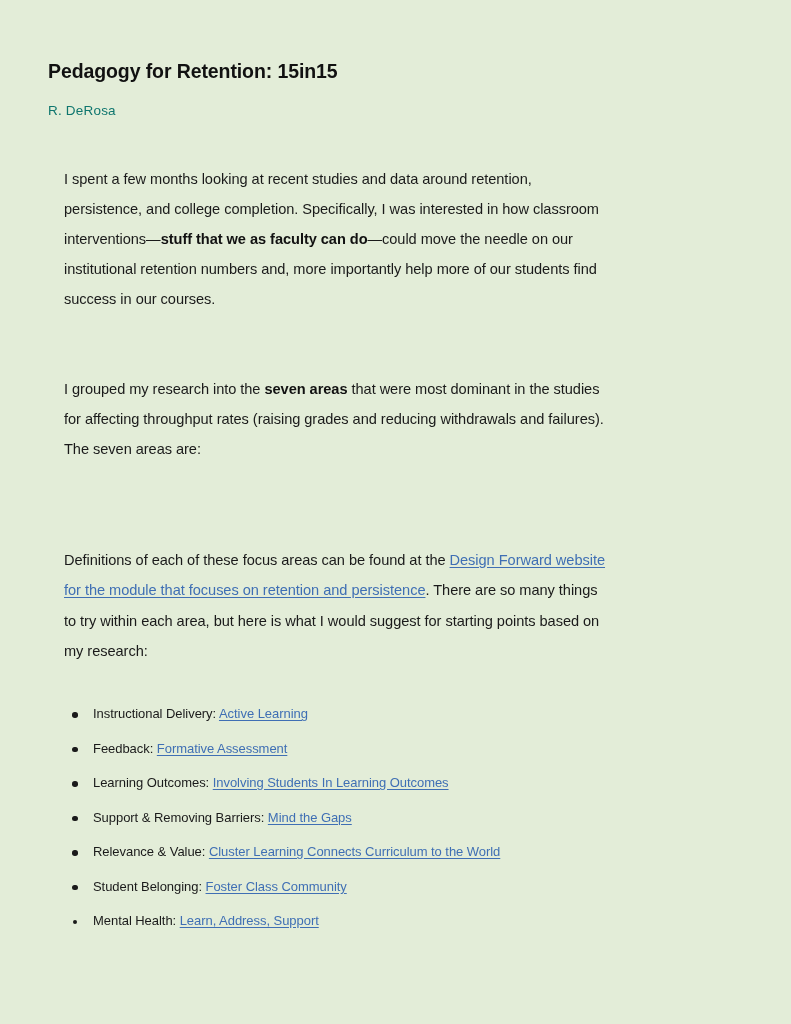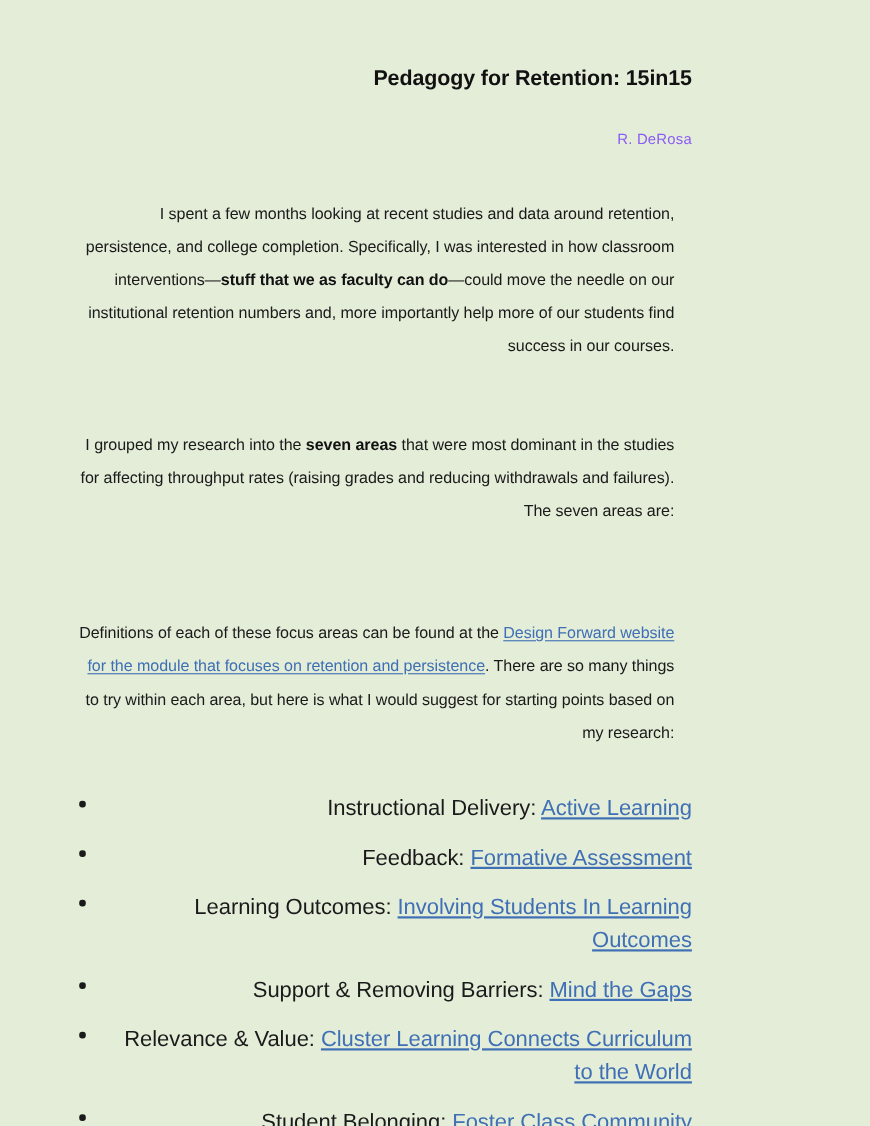--- a/index.html
+++ b/index.html
@@ -14,34 +14,33 @@
     color: #1a1a1a;
     overflow: hidden;
   }
   .page {
     position: relative;
     width: 671px;
     height: 1024px;
     box-sizing: border-box;
     padding: 60px 42px 0 48px;
     background: #e3edd8;
-    text-align: right;
   }
   .doc-title {
     font-size: 19.5px;
     font-weight: bold;
     color: #111111;
     letter-spacing: -0.1px;
     margin: 0 0 0 0;
     line-height: 1.2;
   }
   .byline {
     font-size: 13.5px;
-    color: #8b5cf6;
-    margin-top: 36px;
+    color: #0f766e;
+    margin-top: 20px;
     line-height: 1.2;
     letter-spacing: 0.2px;
   }
   p.body-para {
     font-size: 14.6px;
     line-height: 2.07;
     color: #1a1a1a;
     margin: 16px;
     letter-spacing: -0.05px;
   }
@@ -69,21 +68,21 @@
     text-underline-offset: 2px;
     cursor: pointer;
   }
   ul.focus-list {
     list-style: none;
     margin: 0;
     padding: 0;
   }
   ul.focus-list li {
     position: relative;
-    font-size: 20px;
+    font-size: 13px;
     line-height: 1.5;
     color: #1a1a1a;
     padding-left: 45px;
     margin-bottom: 15px;
     letter-spacing: -0.05px;
   }
   ul.focus-list li:last-child {
     margin-bottom: 0;
   }
   ul.focus-list li .bullet {

